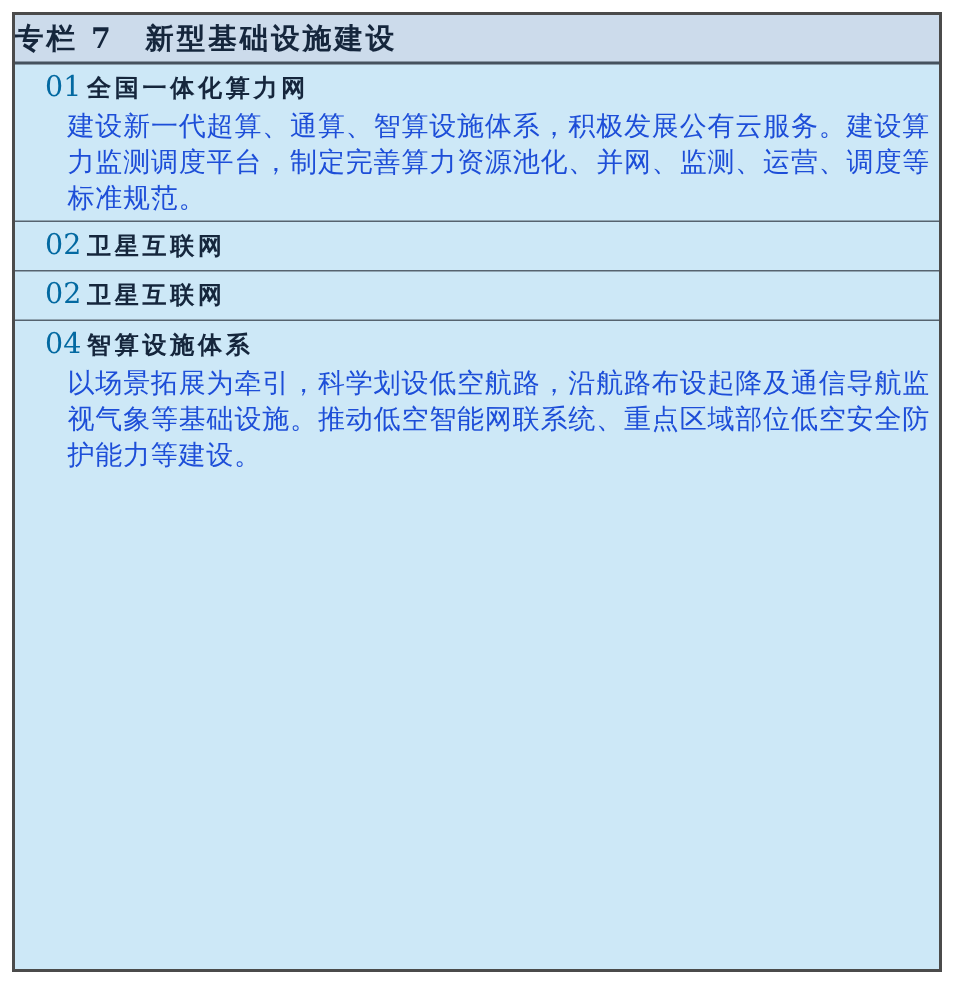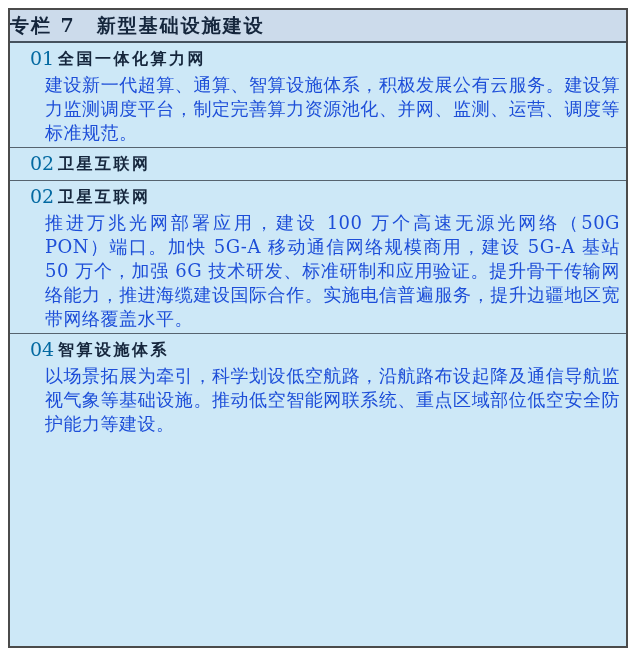--- a/index.html
+++ b/index.html
@@ -87,21 +87,20 @@
   <div class="section">
     <div class="title-row">
       <span class="section-num">02</span><span class="section-title">卫星互联网</span>
     </div>
   </div>
 
   <div class="section">
     <div class="title-row">
       <span class="section-num">02</span><span class="section-title">卫星互联网</span>
     </div>
-    <p class="section-body">推进万兆光网部署应用，建设 100 万个高速无源光网络（50G PON）端口。加快 5G-A 移动通信网络规模商用，建设 5G-A 基站 50 万个，加强 6G 技术研发、标准研制和应用验证。提升骨干传输网络能力，推进海缆建设国际合作。实施电信普遍服务，提升边疆地区宽带网络覆盖水平。</p>
   </div>
 
 
   <div class="section">
     <div class="title-row">
       <span class="section-num">04</span><span class="section-title">智算设施体系</span>
     </div>
     <p class="section-body">以场景拓展为牵引，科学划设低空航路，沿航路布设起降及通信导航监视气象等基础设施。推动低空智能网联系统、重点区域部位低空安全防护能力等建设。</p>
   </div>
 

